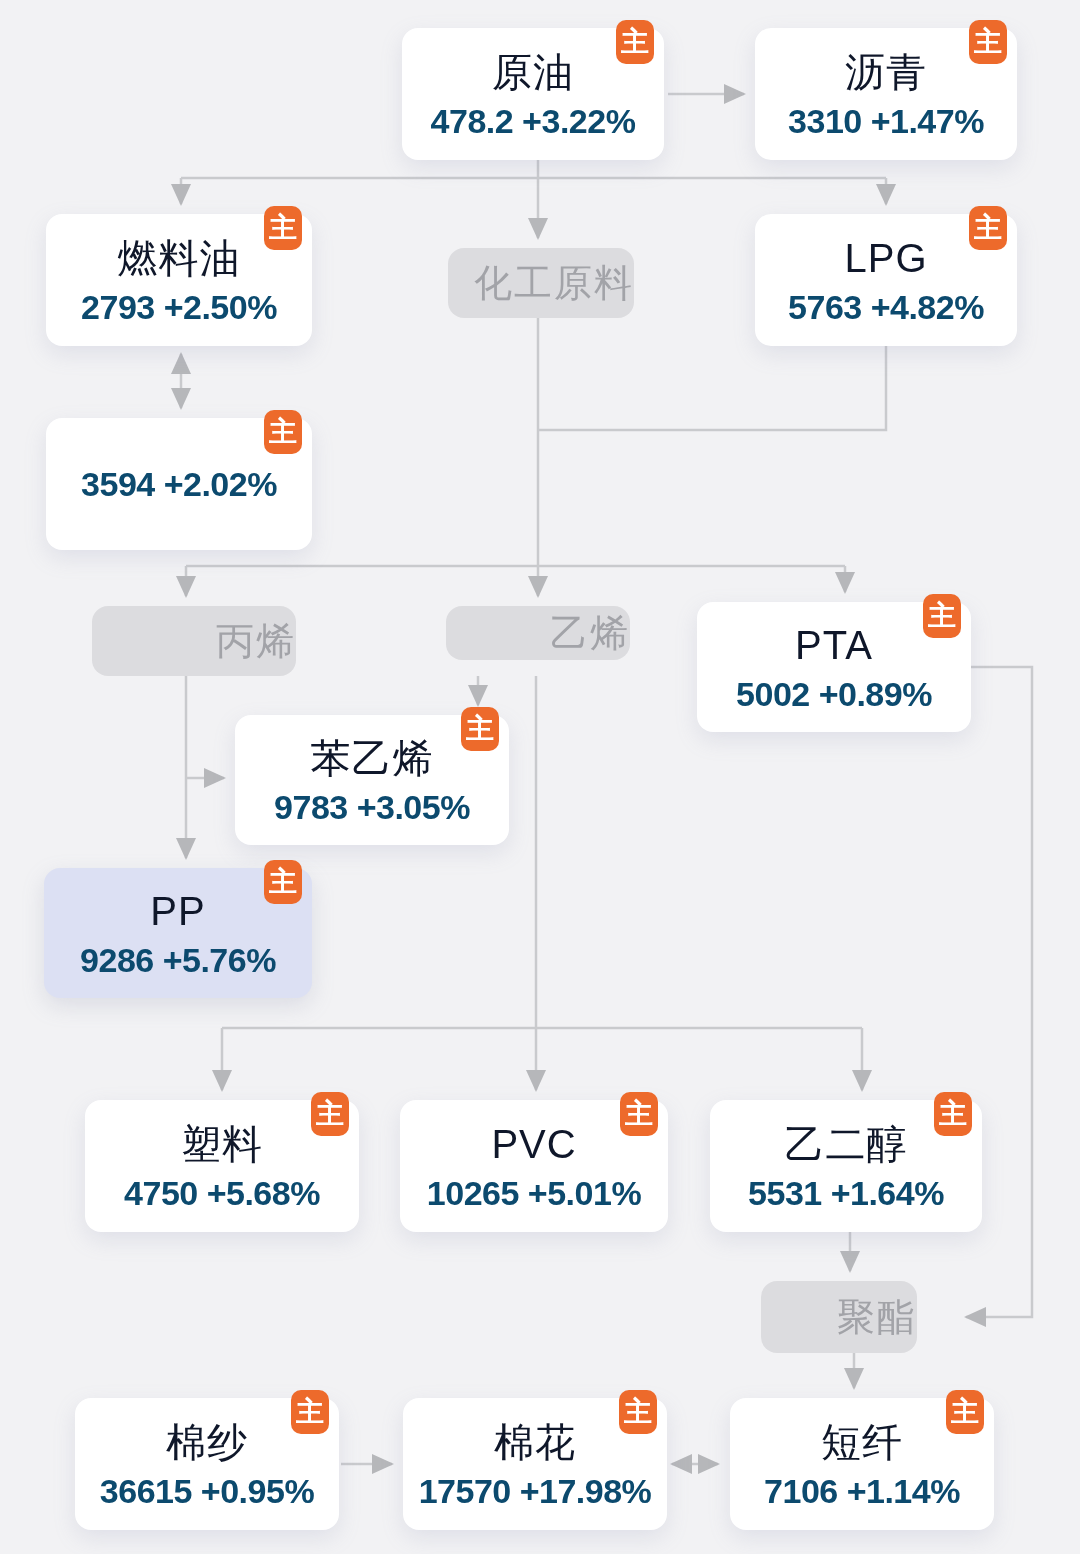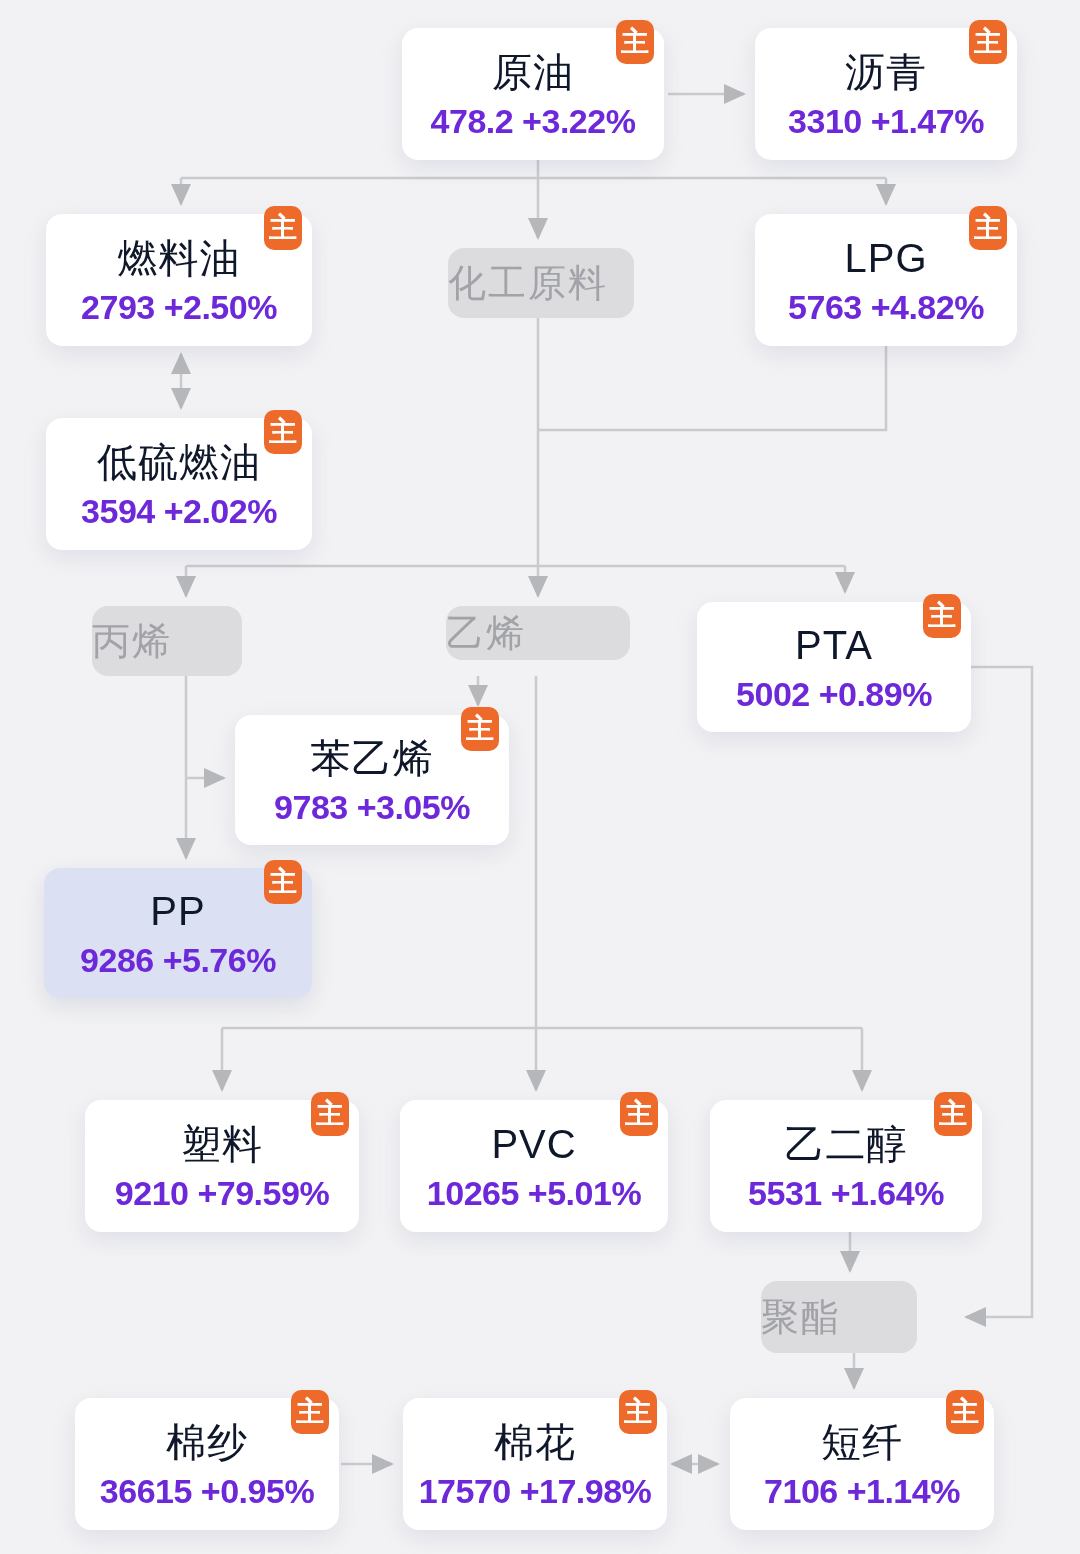--- a/index.html
+++ b/index.html
@@ -21,46 +21,46 @@
     display:flex;flex-direction:column;align-items:center;justify-content:center;
     gap:10px;
     box-sizing:border-box;
   }
   .card.highlight{background:#dce0f3;box-shadow:0 8px 22px rgba(140,146,175,0.22);}
   .card .name{
     font-size:40px;line-height:1.1;color:#0f172a;font-weight:400;
     letter-spacing:1px;white-space:nowrap;
   }
   .card .value{
-    font-size:34px;line-height:1.0;font-weight:700;color:#6d28d9;
+    font-size:34px;line-height:1.0;font-weight:700;color:#0c4a6e;
     letter-spacing:-0.5px;white-space:nowrap;
   }
   .badge{
     position:absolute;top:-8px;right:10px;
     width:38px;height:44px;
     background:#ed6a2b;border-radius:10px;
     color:#ffffff;font-size:28px;font-weight:600;
     display:flex;align-items:center;justify-content:center;
   }
   .pill{
     position:absolute;
     background:#dcdcdf;border-radius:16px;
-    display:flex;align-items:center;justify-content:flex-start;
+    display:flex;align-items:center;justify-content:flex-end;
     color:#a2a3a8;font-size:38px;font-weight:500;letter-spacing:2px;
     white-space:nowrap;box-sizing:border-box;
   }
 
   
   .n-crude    {left:402px;top:28px;  width:262px;height:132px;}
   .n-bitumen  {left:755px;top:28px;  width:262px;height:132px;}
   .n-fuel     {left:46px; top:214px; width:266px;height:132px;}
   .n-chem     {left:448px;top:248px; width:186px;height:70px;}
   .n-lpg      {left:755px;top:214px; width:262px;height:132px;}
   .n-lsfo     {left:46px; top:418px; width:266px;height:132px;}
-  .n-propylene{left:92px; top:606px; width:150px;height:70px;}
+  .n-propylene{left:92px; top:606px; width:204px;height:70px;}
   .n-ethylene {left:446px;top:606px; width:184px;height:54px;}
   .n-pta      {left:697px;top:602px; width:274px;height:130px;}
   .n-styrene  {left:235px;top:715px; width:274px;height:130px;}
   .n-pp       {left:44px; top:868px; width:268px;height:130px;}
   .n-plastic  {left:85px; top:1100px;width:274px;height:132px;}
   .n-pvc      {left:400px;top:1100px;width:268px;height:132px;}
   .n-glycol   {left:710px;top:1100px;width:272px;height:132px;}
   .n-polyester{left:761px;top:1281px;width:156px;height:72px;}
   .n-cottonyarn{left:75px;top:1398px;width:264px;height:132px;}
   .n-cotton   {left:403px;top:1398px;width:264px;height:132px;}
@@ -139,21 +139,20 @@
   </div>
 
   <div class="card n-lpg">
     <span class="badge">主</span>
     <div class="name">LPG</div>
     <div class="value">5763 +4.82%</div>
   </div>
 
   <div class="card n-lsfo">
     <span class="badge">主</span>
-    <div class="name">低硫燃油</div>
     <div class="value">3594 +2.02%</div>
   </div>
 
   <div class="pill n-propylene">
     <span>丙烯</span>
   </div>
 
   <div class="pill n-ethylene">
     <span>乙烯</span>
   </div>
@@ -172,21 +171,21 @@
 
   <div class="card highlight n-pp">
     <span class="badge">主</span>
     <div class="name">PP</div>
     <div class="value">9286 +5.76%</div>
   </div>
 
   <div class="card n-plastic">
     <span class="badge">主</span>
     <div class="name">塑料</div>
-    <div class="value">9210 +79.59%</div>
+    <div class="value">4750 +5.68%</div>
   </div>
 
   <div class="card n-pvc">
     <span class="badge">主</span>
     <div class="name">PVC</div>
     <div class="value">10265 +5.01%</div>
   </div>
 
   <div class="card n-glycol">
     <span class="badge">主</span>

